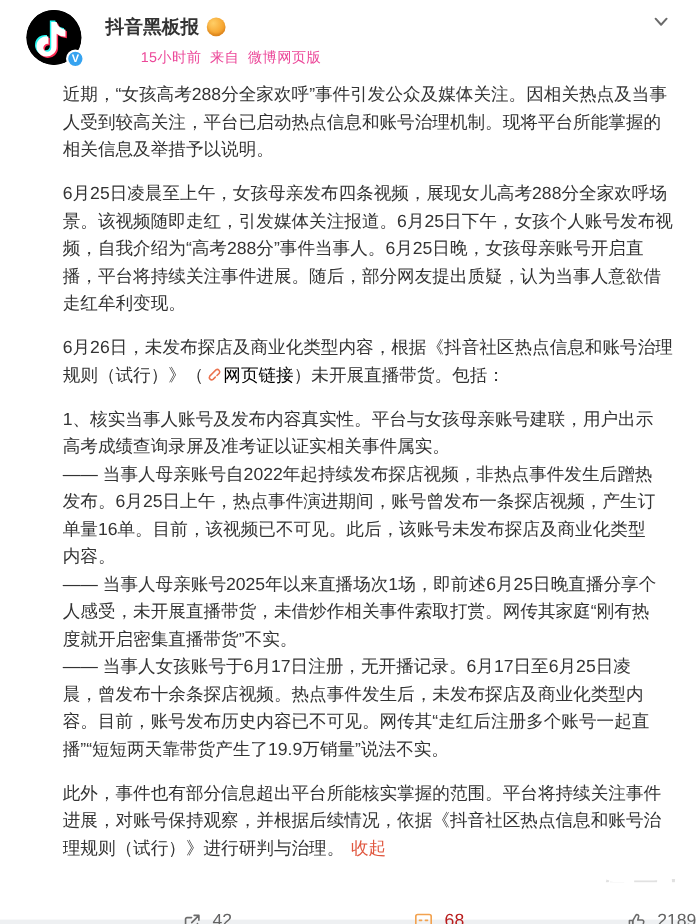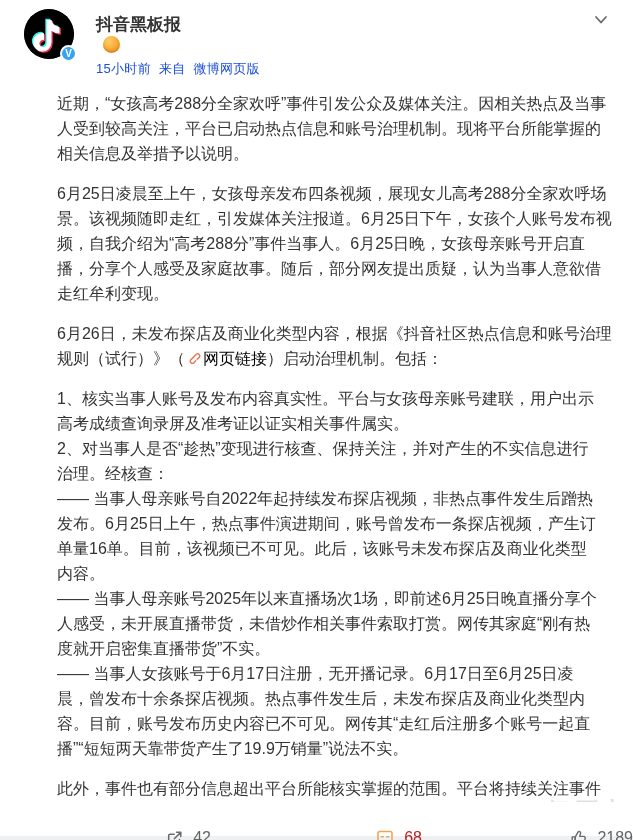--- a/index.html
+++ b/index.html
@@ -8,26 +8,26 @@
   .page { position:relative; width:633px; height:840px; background:#fff; overflow:hidden; }
 
   
   .header { position:relative; padding:9px 24px 0 24px; display:flex; align-items:flex-start; }
   .avatar-wrap { position:relative; width:50px; height:50px; flex:0 0 50px; cursor:pointer; }
   .avatar { width:50px; height:50px; border-radius:50%; background:#000; display:block; }
   .v-badge { position:absolute; right:-3px; bottom:-3px; width:17px; height:17px;
     background:#36a3f0; border:2px solid #fff; border-radius:50%;
     color:#fff; font-size:10px; font-weight:bold; line-height:13px; text-align:center; }
   .header-text { margin-left:22px; padding-top:4px; }
-  .name-row { display:flex; align-items:flex-start;flex-direction:column; }
+  .name-row { display:flex; align-items:center; }
   .username { font-size:17px; font-weight:bold; color:#333; cursor:pointer; }
   .emoji { display:inline-block; width:17px; height:17px; margin-left:7px; border-radius:50%;
     background:radial-gradient(circle at 35% 30%, #ffce66 0%, #f7a833 55%, #e98a1e 100%);
     box-shadow:inset 0 -2px 2px rgba(180,90,0,.35); }
-  .meta-row { margin-top:7px; font-size:13px; color:#1d4ed8; letter-spacing:.3px; }
+  .meta-row { margin-top:7px; font-size:13px; color:#ec4899; letter-spacing:.3px;margin-left:32px; }
   .meta-row span { margin-right:4px; }
   .chevron { position:absolute; right:22px; top:10px; width:20px; height:20px; cursor:pointer; }
 
   
   .content { padding:13px 18px 0 57px; font-size:16px; line-height:25px; color:#333;
     word-break:break-all; }
   .content p { margin:0 0 15px 0; }
   .content .group p { margin:0; }
   .content .group { margin:0 14px 15px 0; }
   .weblink { color:#000000; text-decoration:none; cursor:pointer; white-space:nowrap; }
@@ -76,29 +76,28 @@
     </div>
     <div class="chevron">
       <svg viewBox="0 0 20 20" width="20" height="20">
         <polyline points="5,7 10,12.5 15,7" fill="none" stroke="#6b6b6b" stroke-width="1.8" stroke-linecap="round" stroke-linejoin="round"></polyline>
       </svg>
     </div>
   </div>
 
   <div class="content">
     <p>近期，“女孩高考288分全家欢呼”事件引发公众及媒体关注。因相关热点及当事人受到较高关注，平台已启动热点信息和账号治理机制。现将平台所能掌握的相关信息及举措予以说明。</p>
-    <p>6月25日凌晨至上午，女孩母亲发布四条视频，展现女儿高考288分全家欢呼场景。该视频随即走红，引发媒体关注报道。6月25日下午，女孩个人账号发布视频，自我介绍为“高考288分”事件当事人。6月25日晚，女孩母亲账号开启直播，分享个人感受及家庭故事。随后，部分网友提出质疑，认为当事人意欲借走红牟利变现。</p>
+    <p>6月25日凌晨至上午，女孩母亲发布四条视频，展现女儿高考288分全家欢呼场景。该视频随即走红，引发媒体关注报道。6月25日下午，女孩个人账号发布视频，自我介绍为“高考288分”事件当事人。6月25日晚，女孩母亲账号开启直播，平台将持续关注事件进展。随后，部分网友提出质疑，认为当事人意欲借走红牟利变现。</p>
     <p>
       <span>6月26日，未发布探店及商业化类型内容，根据《抖音社区热点信息和账号治理规则（试行）》（</span><a class="weblink"><svg width="15" height="15" viewBox="0 0 16 16">
             <path d="M6.5 9.5 L11 5 a2.3 2.3 0 0 1 3.2 3.2 L12 10.4 M9.5 6.5 L5 11 a2.3 2.3 0 0 0 3.2 3.2 L10.4 12" fill="none" stroke="#eb7350" stroke-width="1.5" stroke-linecap="round" transform="translate(0,-1.5)"></path>
-          </svg><span>网页链接</span></a><span>）启动治理机制。包括：</span>
+          </svg><span>网页链接</span></a><span>）未开展直播带货。包括：</span>
     </p>
     <div class="group">
       <p>1、核实当事人账号及发布内容真实性。平台与女孩母亲账号建联，用户出示高考成绩查询录屏及准考证以证实相关事件属实。</p>
-      <p>2、对当事人是否“趁热”变现进行核查、保持关注，并对产生的不实信息进行治理。经核查：</p>
       <p>—— 当事人母亲账号自2022年起持续发布探店视频，非热点事件发生后蹭热发布。6月25日上午，热点事件演进期间，账号曾发布一条探店视频，产生订单量16单。目前，该视频已不可见。此后，该账号未发布探店及商业化类型内容。</p>
       <p>—— 当事人母亲账号2025年以来直播场次1场，即前述6月25日晚直播分享个人感受，未开展直播带货，未借炒作相关事件索取打赏。网传其家庭“刚有热度就开启密集直播带货”不实。</p>
       <p>—— 当事人女孩账号于6月17日注册，无开播记录。6月17日至6月25日凌晨，曾发布十余条探店视频。热点事件发生后，未发布探店及商业化类型内容。目前，账号发布历史内容已不可见。网传其“走红后注册多个账号一起直播”“短短两天靠带货产生了19.9万销量”说法不实。</p>
     </div>
     <p>
       <span>此外，事件也有部分信息超出平台所能核实掌握的范围。平台将持续关注事件进展，对账号保持观察，并根据后续情况，依据《抖音社区热点信息和账号治理规则（试行）》进行研判与治理。</span><a class="collapse">收起</a>
     </p>
   </div>
 
   <div class="watermark">伊历史</div>

